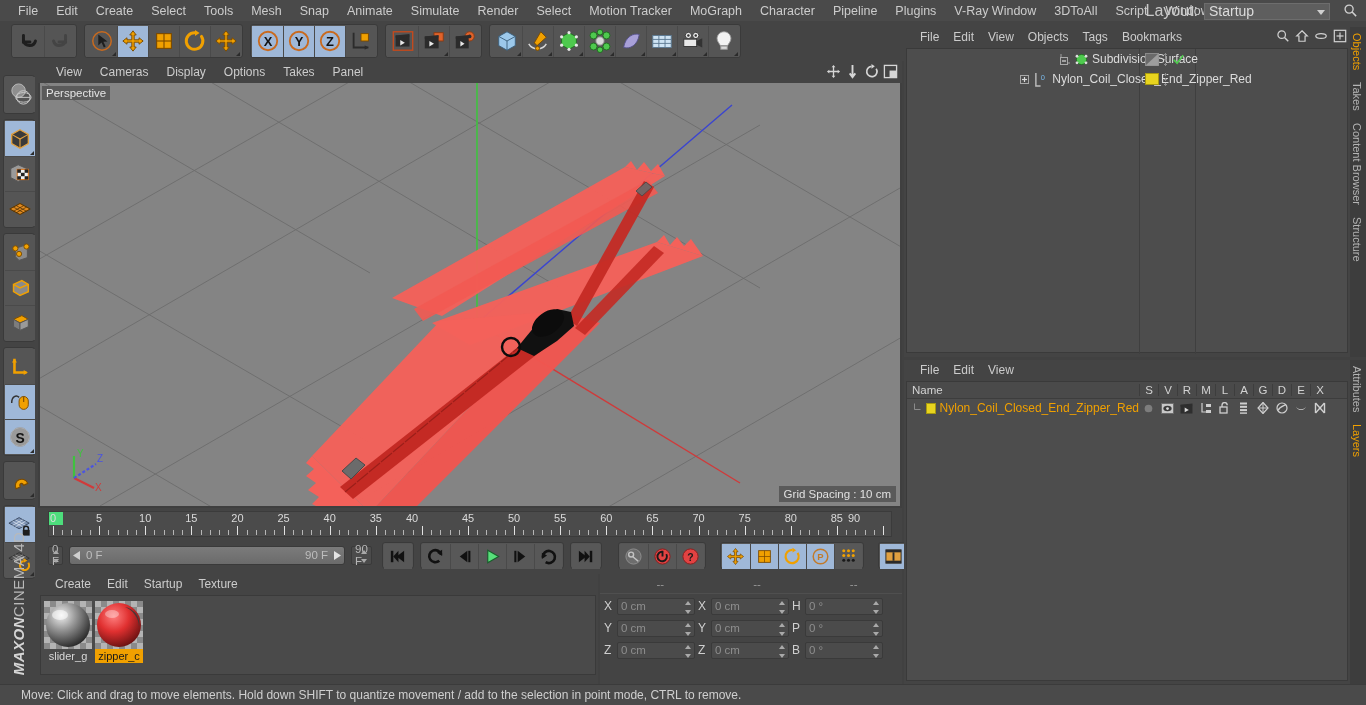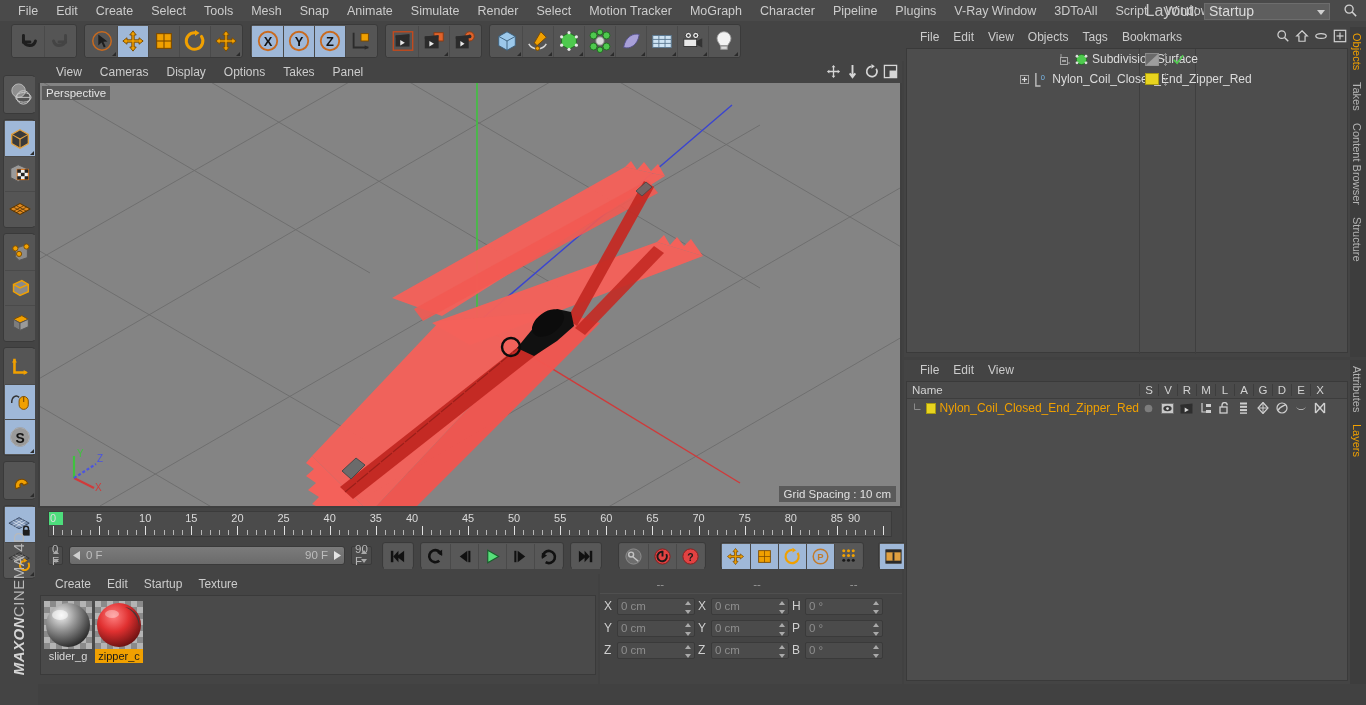--- a/index.html
+++ b/index.html
@@ -1446,14 +1446,18 @@
         </span>
       </div>
     </div>
   </div>
 
   <div class="vtabstrip" style="top:360px; height:324px;">
     <div class="vtab">Attributes</div>
     <div class="vtab act">Layers</div>
   </div>
 
+  <div id="statusbar">
+    <div class="grip" style="margin-left:4px;"></div>
+    <div id="statustext">Move: Click and drag to move elements. Hold down SHIFT to quantize movement / add to the selection in point mode, CTRL to remove.</div>
+  </div>
 
 </div>
 
 </body></html>

